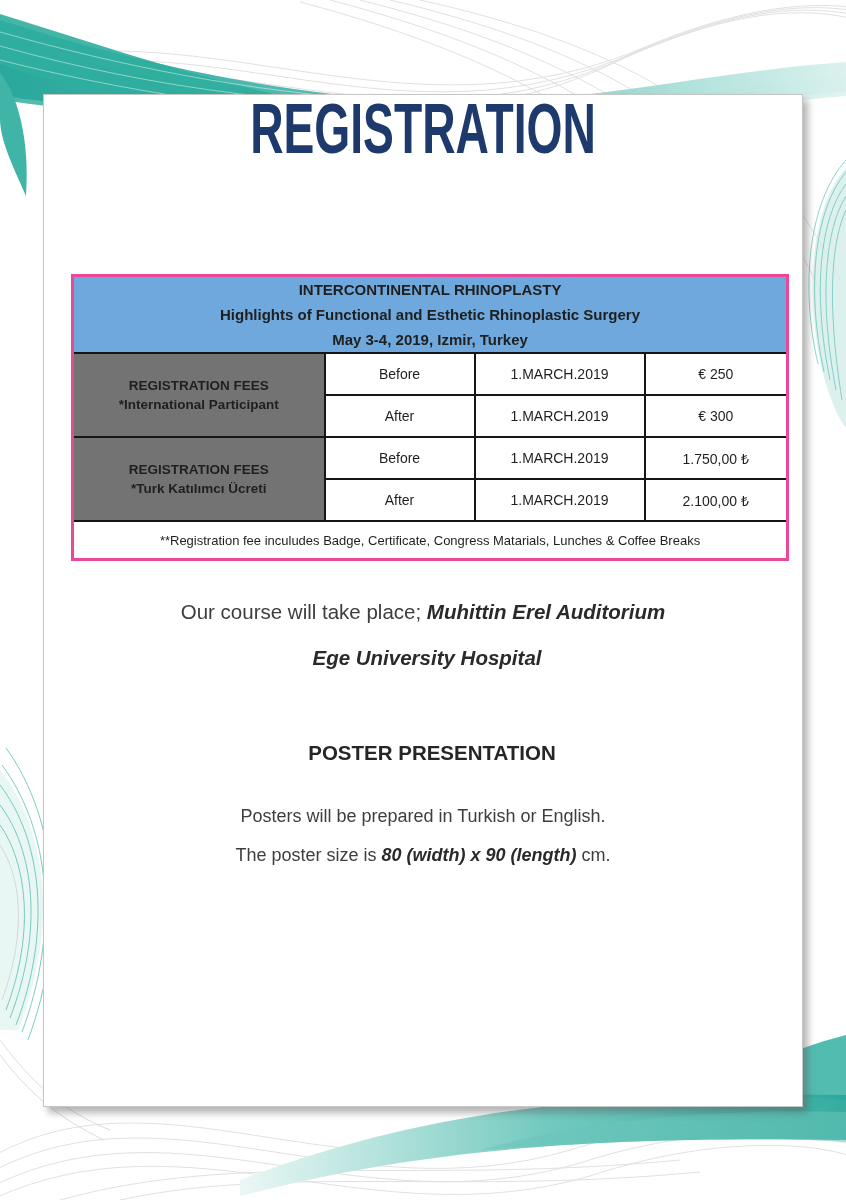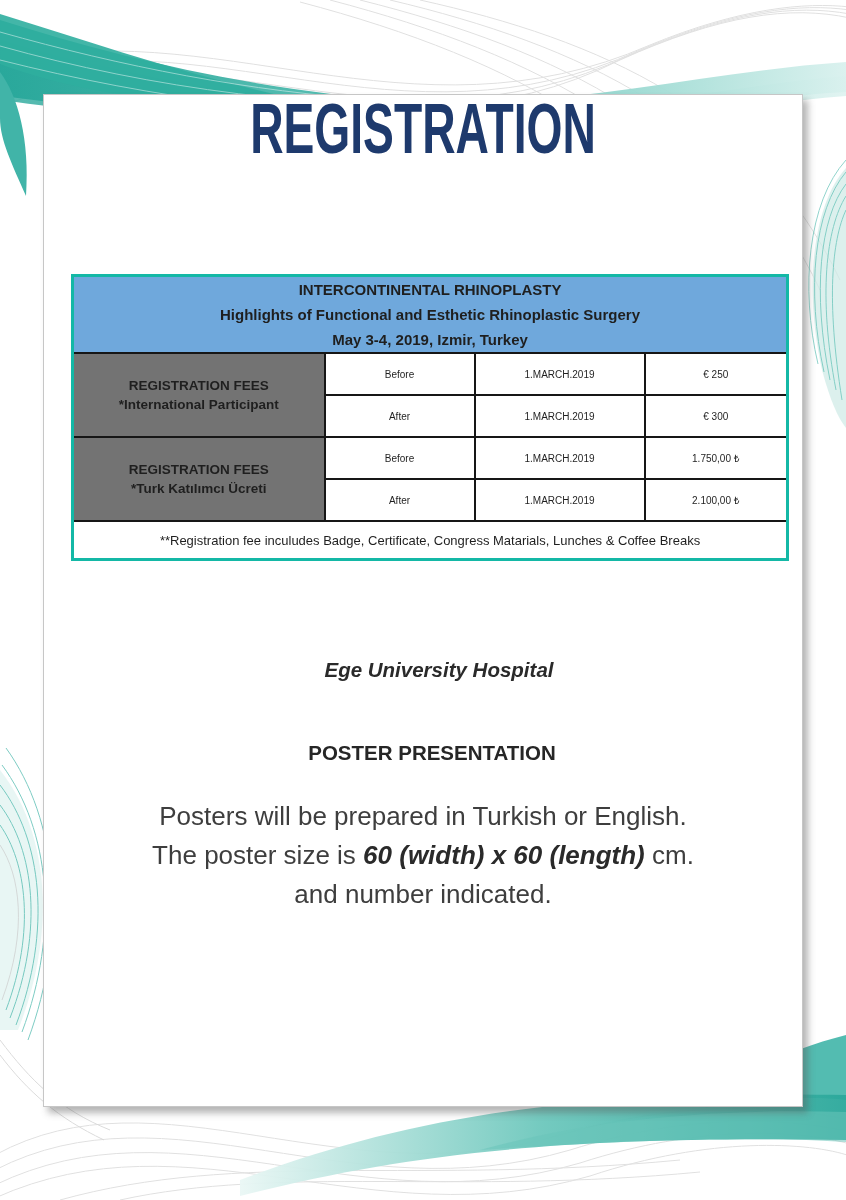--- a/index.html
+++ b/index.html
@@ -16,41 +16,41 @@
   .title{
     position:absolute;top:-4px;left:0;width:100%;margin:0;
     text-align:center;font-family:"Liberation Sans",sans-serif;
     font-weight:700;font-size:70px;line-height:76px;color:#1e3a6d;
     transform:scaleX(.66);transform-origin:50% 50%;white-space:nowrap;
   }
   
   .fees{
     position:absolute;top:179px;left:27px;width:715px;
     border-collapse:collapse;table-layout:fixed;
-    border:3px solid #14b8a6;background:#fff;
+    border:3px solid #ec4899;background:#fff;
   }
   .fees td{border:2px solid #161616;text-align:center;vertical-align:middle;
     font-family:"Liberation Sans",sans-serif;color:#1f1f1f;padding:0 4px;}
   .thead{background:#6fa8dc;height:73px;font-weight:700;font-size:15px;
     line-height:25px;color:#1c2531;}
-  .cell{height:40px;font-size:10px;}
+  .cell{height:40px;font-size:14px;}
   .label{background:#737373;font-weight:700;font-size:13.5px;line-height:19px;color:#101010;}
   .fee{font-weight:400;}
   .foot{height:36px;font-size:13px;margin-top:38px;}
   
   .venue-intro{position:absolute;top:503px;left:0;width:100%;margin:0;
     text-align:center;font-size:20.5px;line-height:28px;color:#3e3e3e;}
   .bi{font-weight:700;font-style:italic;color:#2a2a2a;}
-  .venue-addr{position:absolute;top:543px;left:0;width:100%;margin:16px;
+  .venue-addr{position:absolute;top:543px;left:0;width:100%;margin:4px;
     text-align:center;font-size:20.5px;line-height:32px;
     font-weight:700;font-style:italic;color:#2a2a2a;}
   .poster-head{position:absolute;top:635px;left:0;width:100%;margin:9px;
     text-align:center;font-size:20.5px;line-height:28px;font-weight:700;color:#262626;}
   .poster-body{position:absolute;top:702px;left:0;width:100%;
-    text-align:center;font-size:26px;line-height:39px;color:#3e3e3e;}
+    text-align:center;font-size:18px;line-height:39px;color:#3e3e3e;}
 </style>
 </head>
 <body>
 
 <svg class="bg" width="846" height="1200" viewBox="0 0 846 1200" xmlns="http://www.w3.org/2000/svg" aria-hidden="true">
   <defs>
     <linearGradient id="gTop" x1="0" y1="0" x2="1" y2="0">
       <stop offset="0" stop-color="#27a79a"></stop>
       <stop offset="0.45" stop-color="#52bcb0"></stop>
       <stop offset="0.8" stop-color="#a9dfd8"></stop>
@@ -176,28 +176,30 @@
         <td class="cell">After</td>
         <td class="cell">1.MARCH.2019</td>
         <td class="cell fee">2.100,00 ₺</td>
       </tr>
       <tr>
         <td colspan="4" class="foot">**Registration fee inculudes Badge, Certificate, Congress Matarials, Lunches &amp; Coffee Breaks</td>
       </tr>
     </tbody>
   </table>
 
+  <p class="venue-intro">
+    <span>Our course will take place; </span><span class="bi">Muhittin Erel Auditorium</span>
+  </p>
 
   <p class="venue-addr">
     <span>Ege University Hospital</span><br>
   </p>
 
   <h2 class="poster-head">POSTER PRESENTATION</h2>
 
   <div class="poster-body">
     <div>Posters will be prepared in Turkish or English.</div>
     <div>
-      <span>The poster size is </span><span class="bi">60 (width) x 60 (length)</span><span> cm.</span>
+      <span>The poster size is </span><span class="bi">80 (width) x 90 (length)</span><span> cm.</span>
     </div>
-    <div>and number indicated.</div>
   </div>
 
 </div>
 
 </body></html>

